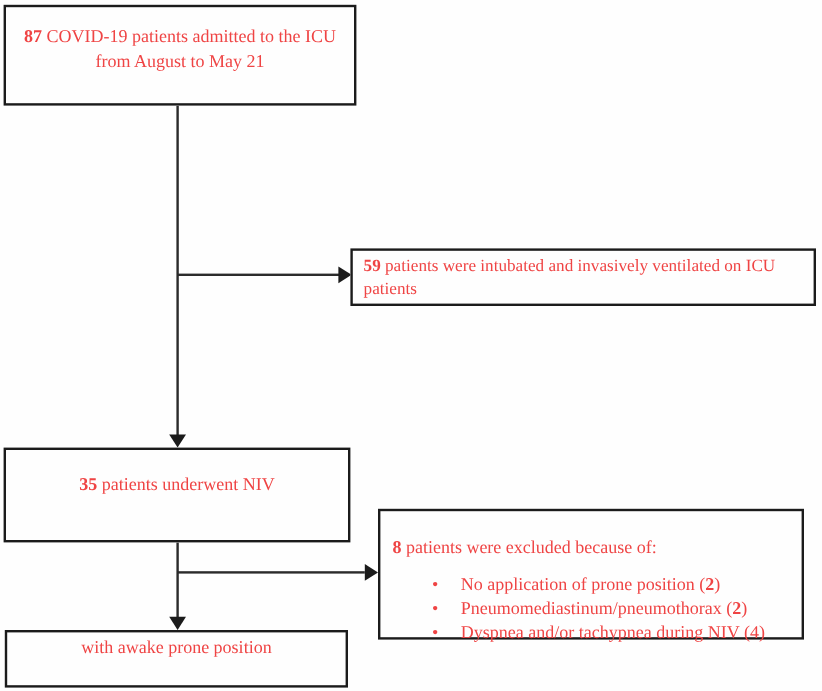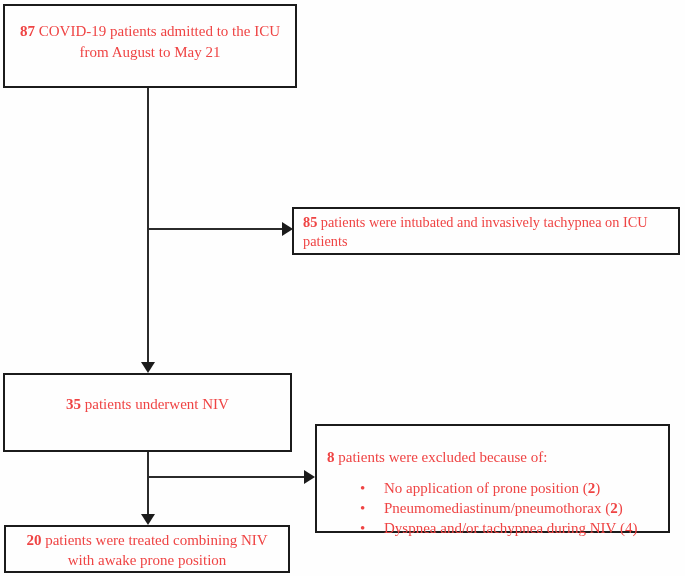--- a/index.html
+++ b/index.html
@@ -62,35 +62,34 @@
   <div class="arrow arrow-down" id="arrow-prone"></div>
   <div class="arrow arrow-right" id="arrow-intubate"></div>
   <div class="arrow arrow-right" id="arrow-exclude"></div>
 
   <div class="box center" id="box-admitted">
     <div class="line"><b>87</b><span> COVID-19 patients admitted to the ICU</span></div>
     <div class="line"><span>from August to May 21</span></div>
   </div>
 
   <div class="box" id="box-intubated">
-    <div class="line"><b>85</b><span> patients were intubated and invasively tachypnea on ICU</span></div>
+    <div class="line"><b>59</b><span> patients were intubated and invasively ventilated on ICU</span></div>
     <div class="line"><span>patients</span></div>
   </div>
 
   <div class="box center" id="box-niv">
     <div class="line"><b>35</b><span> patients underwent NIV</span></div>
   </div>
 
   <div class="box" id="box-excluded">
     <div class="line"><b>8</b><span> patients were excluded because of:</span></div>
     <div class="bullets">
       <div class="bullet-row"><span class="bullet-dot">•</span><span>No application of prone position (</span><b>2</b><span>)</span></div>
       <div class="bullet-row"><span class="bullet-dot">•</span><span>Pneumomediastinum/pneumothorax (</span><b>2</b><span>)</span></div>
       <div class="bullet-row"><span class="bullet-dot">•</span><span>Dyspnea and/or tachypnea during NIV (4)</span><b></b><span></span></div>
     </div>
   </div>
 
   <div class="box center" id="box-prone">
-    <div class="line"><b>20</b><span> patients were treated combining NIV</span></div>
     <div class="line"><span>with awake prone position</span></div>
   </div>
 
 </div>
 
 </body></html>

